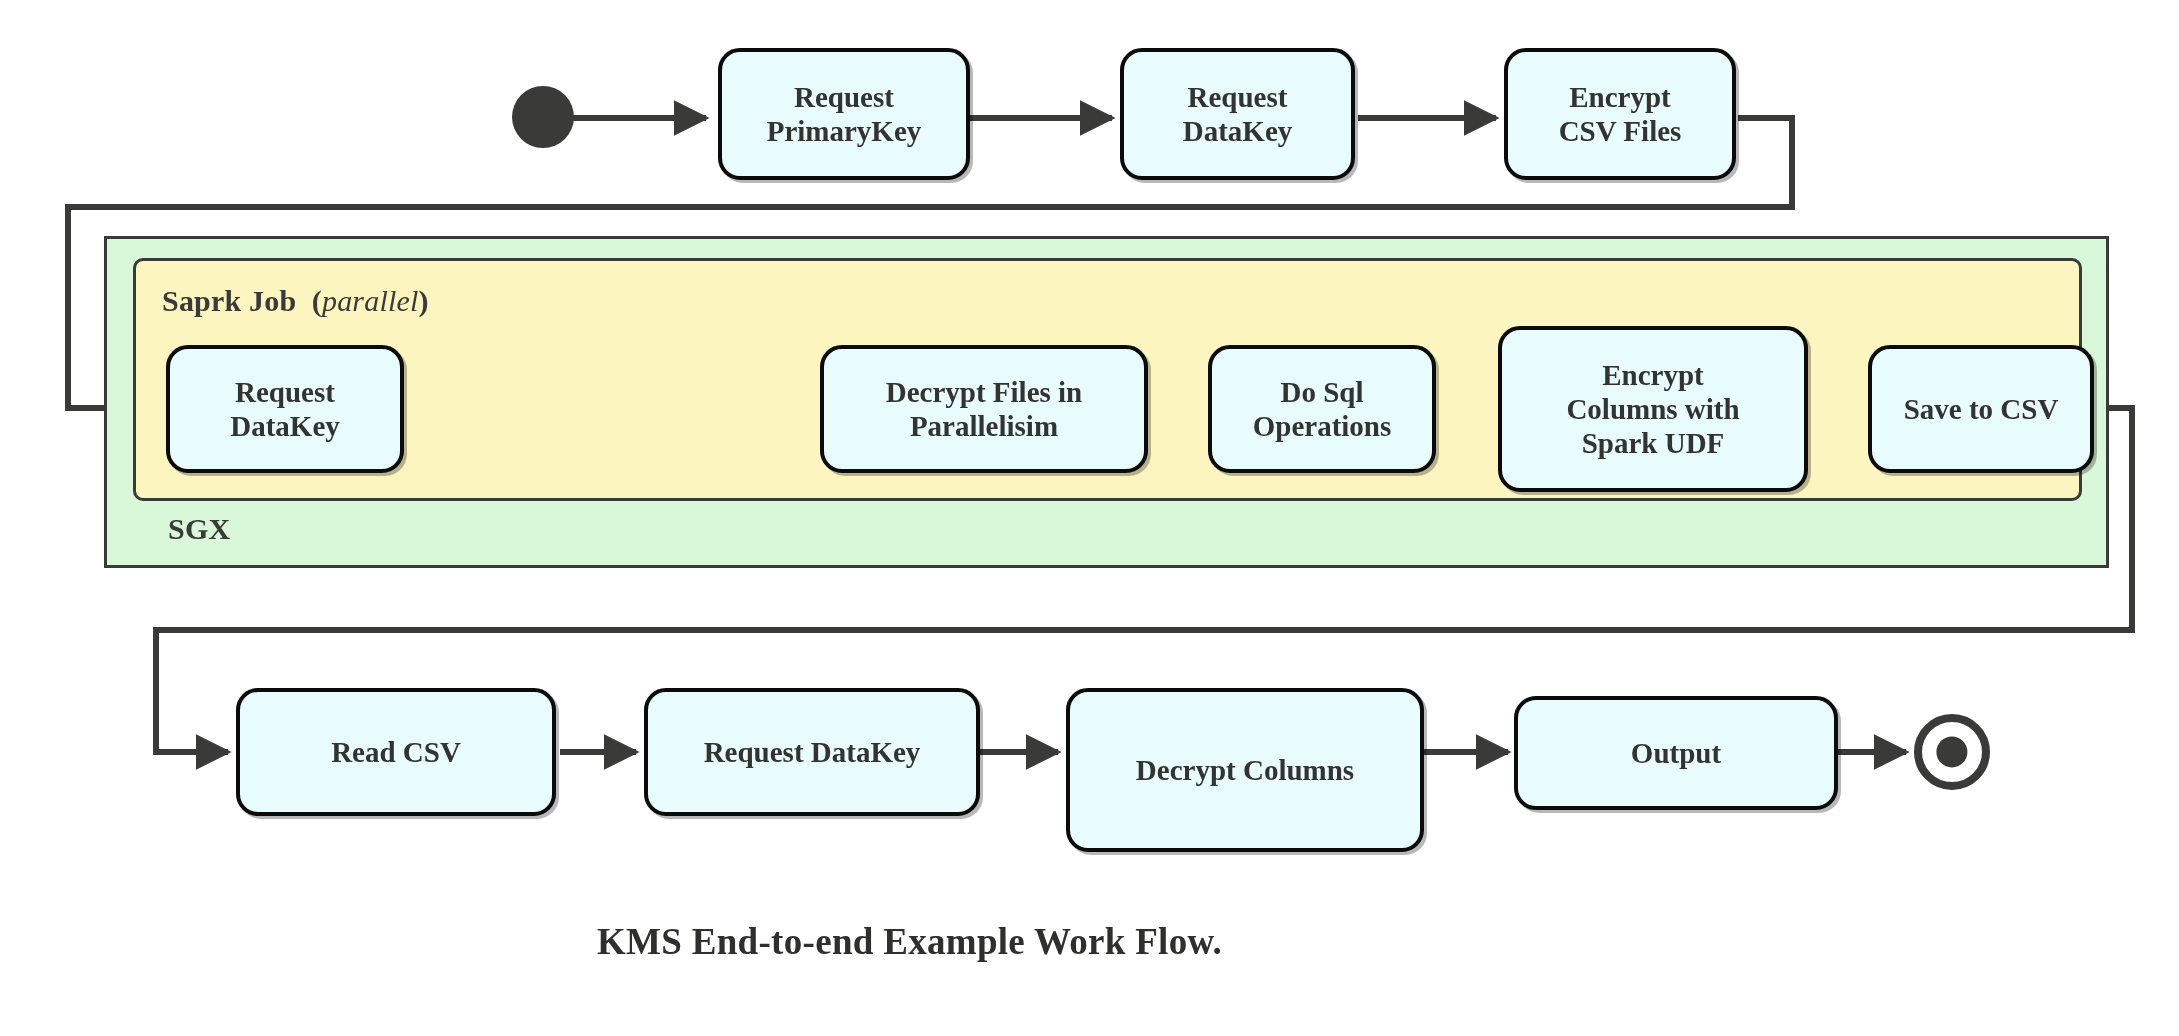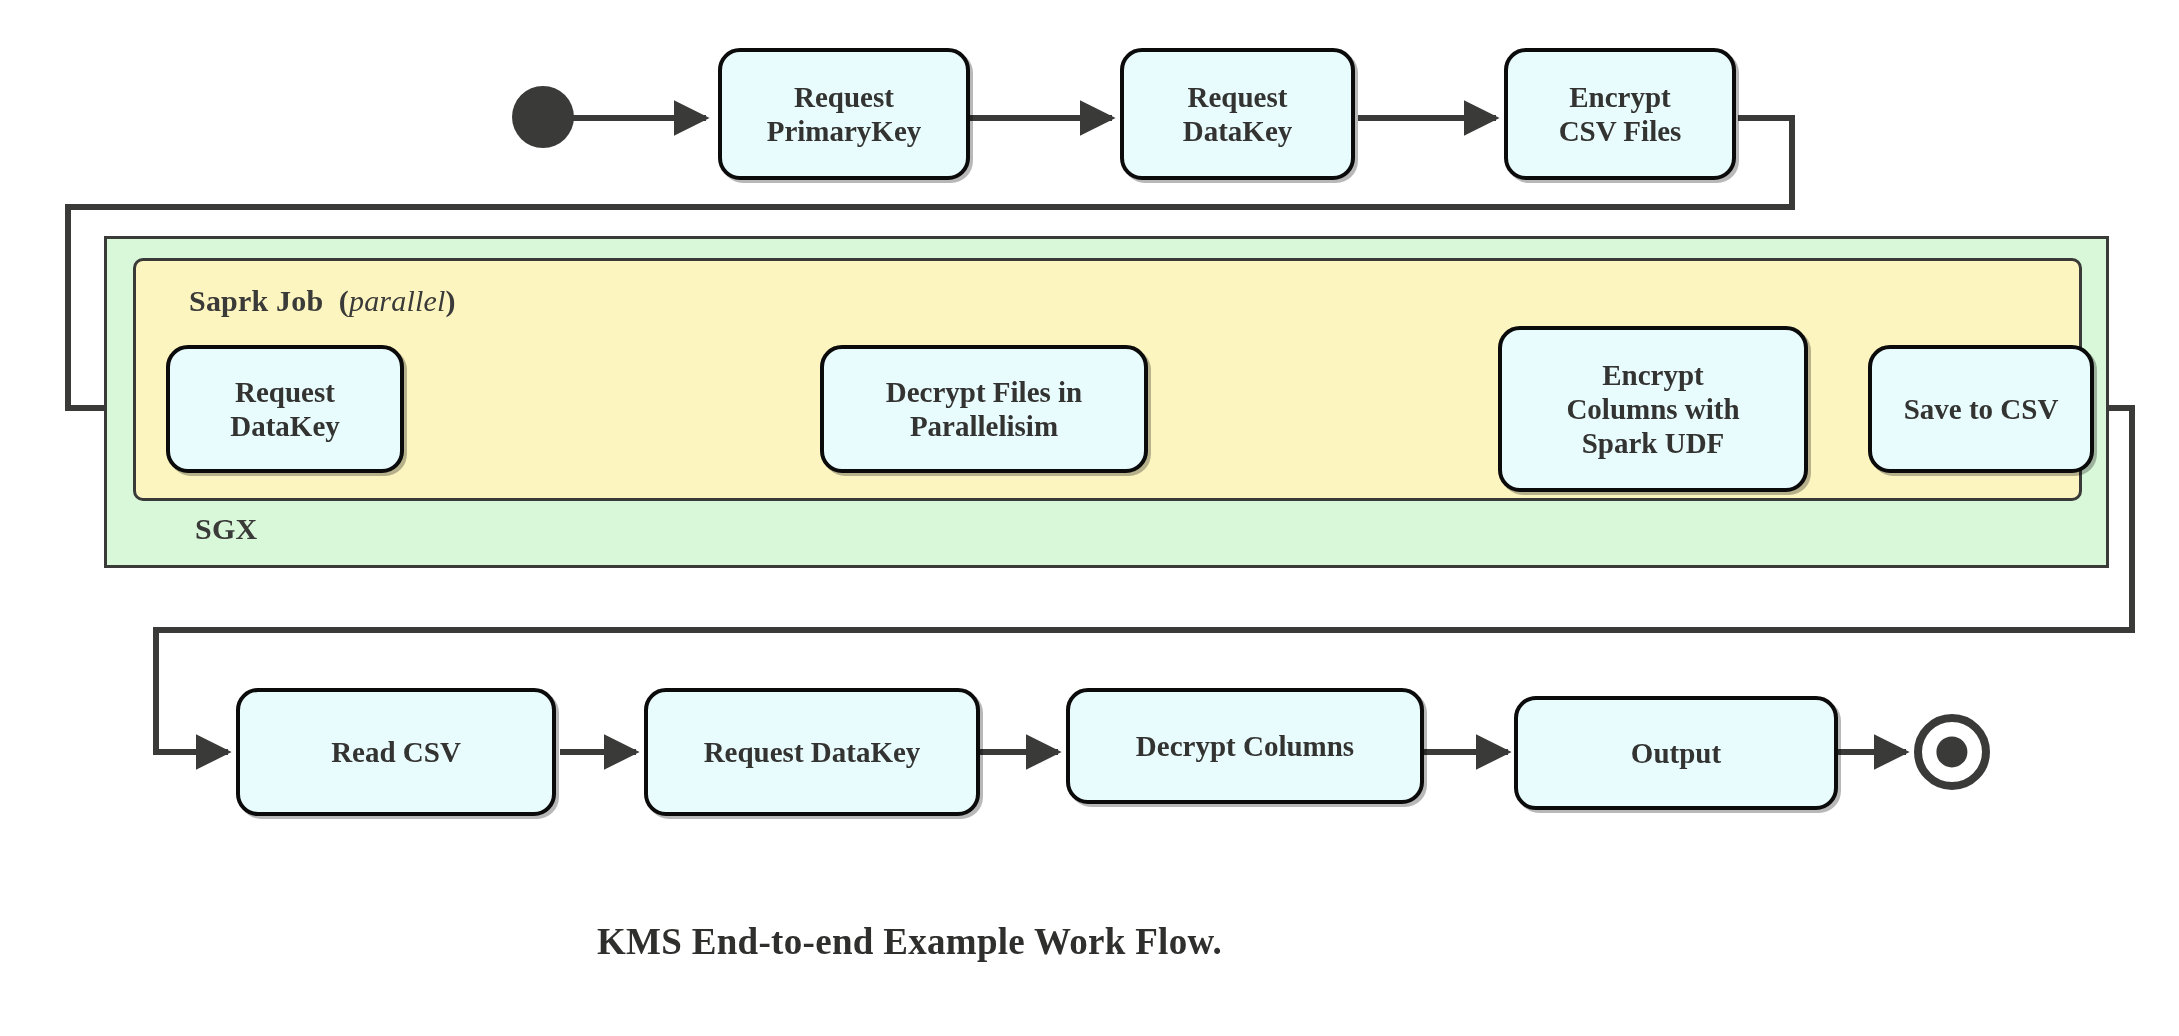--- a/index.html
+++ b/index.html
@@ -39,21 +39,20 @@
     background: #fdf5c0;
     border-radius: 10px;
   }
   .container-label {
     position: absolute;
     color: #3a3a38;
     font-size: 30px;
     font-weight: bold;
     white-space: nowrap;
     letter-spacing: 0.2px;
-    margin-left: 27px;
   }
   .container-label .paren {
     font-weight: bold;
   }
   .container-label .ital {
     font-style: italic;
     font-weight: normal;
   }
   
   .node {
@@ -182,40 +181,44 @@
     <span class="node-label">Request
 DataKey</span>
   </div>
 
 
   <div class="node" style="left:820px; top:345px; width:328px; height:128px;">
     <span class="node-label">Decrypt Files in
 Parallelisim</span>
   </div>
 
+  <div class="node" style="left:1208px; top:345px; width:228px; height:128px;">
+    <span class="node-label">Do Sql
+Operations</span>
+  </div>
 
   <div class="node" style="left:1498px; top:326px; width:310px; height:166px;">
     <span class="node-label">Encrypt
 Columns with
 Spark UDF</span>
   </div>
 
   <div class="node" style="left:1868px; top:345px; width:226px; height:128px;">
     <span class="node-label">Save to CSV</span>
   </div>
 
   <div class="node" style="left:236px; top:688px; width:320px; height:128px;">
     <span class="node-label">Read CSV</span>
   </div>
 
   <div class="node" style="left:644px; top:688px; width:336px; height:128px;">
     <span class="node-label">Request DataKey</span>
   </div>
 
-  <div class="node" style="left:1066px; top:688px; width:358px; height:116px;">
+  <div class="node" style="left:1066px; top:688px; width:358px; height:164px;">
     <span class="node-label">Decrypt Columns</span>
   </div>
 
   <div class="node" style="left:1514px; top:696px; width:324px; height:114px;">
     <span class="node-label">Output</span>
   </div>
 
   <div class="end-node" style="left:1914px; top:714px; width:76px; height:76px;"></div>
 
   <div id="caption">KMS End-to-end Example Work Flow.</div>

